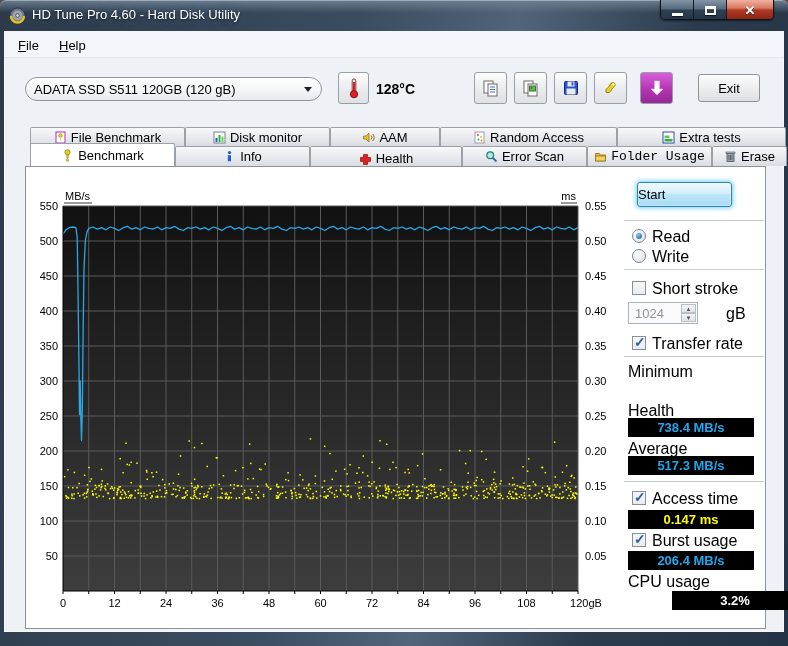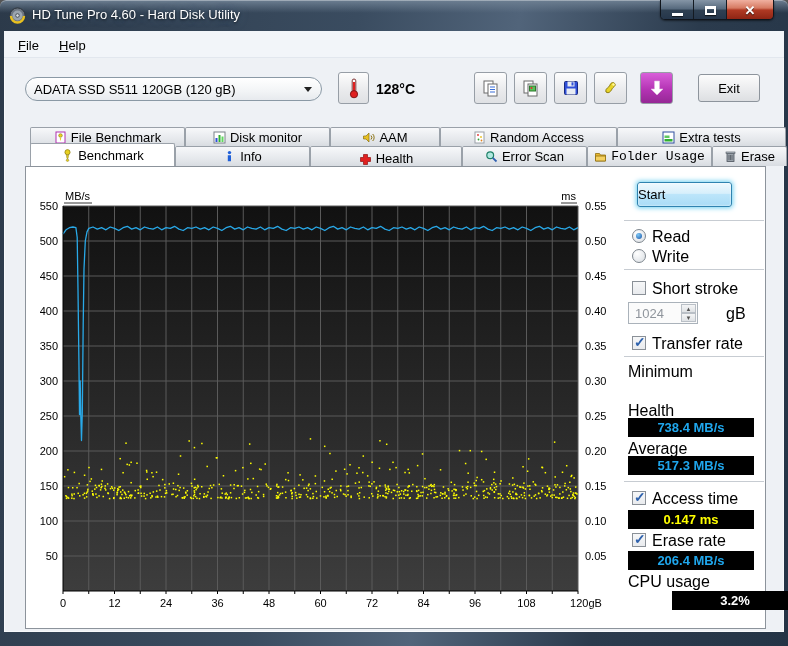--- a/index.html
+++ b/index.html
@@ -1064,21 +1064,21 @@
 
       <div class="check" style="left:606px; top:324px;">
           <span class="mark">✓</span>
         </div>
       <span class="ctrl-label" style="left:626px; top:323px;">Access time</span>
       <div class="valbox yellow" style="top:343px;">0.147 ms</div>
 
       <div class="check" style="left:606px; top:366px;">
           <span class="mark">✓</span>
         </div>
-      <span class="ctrl-label" style="left:626px; top:365px;">Erase rate</span>
+      <span class="ctrl-label" style="left:626px; top:365px;">Burst usage</span>
       <div class="valbox" style="top:384px;">206.4 MB/s</div>
 
       <span class="pnl-label" style="top:406px;">CPU usage</span>
       <div class="valbox white" style="top:424px;margin-left:44px;">3.2%</div>
 
     </div>
   </div>
 </div>
 
 </body></html>

